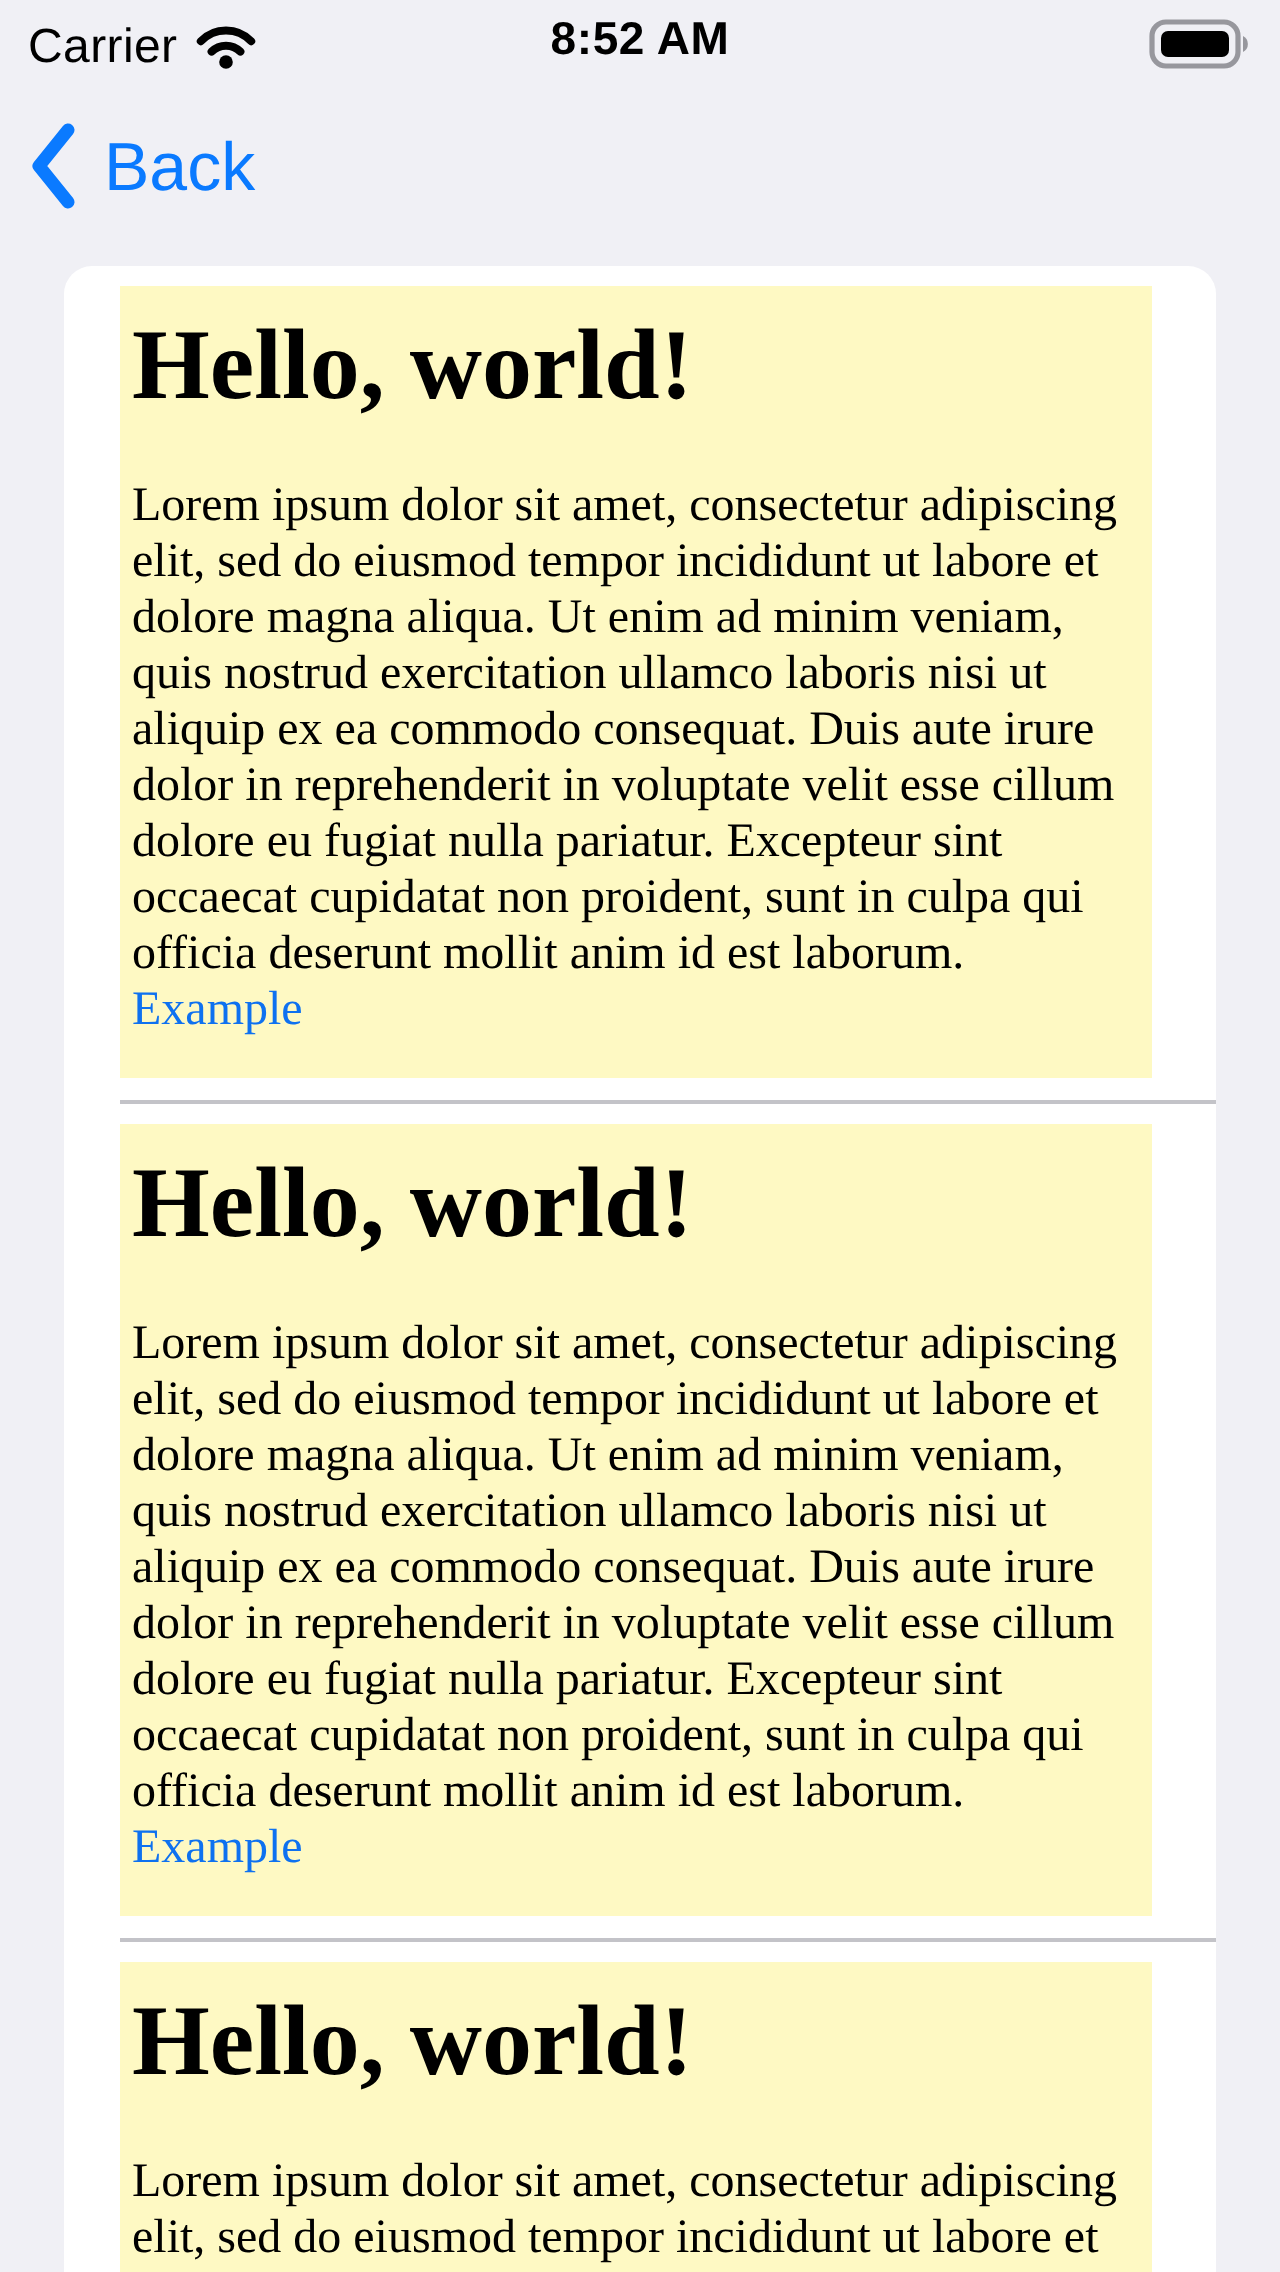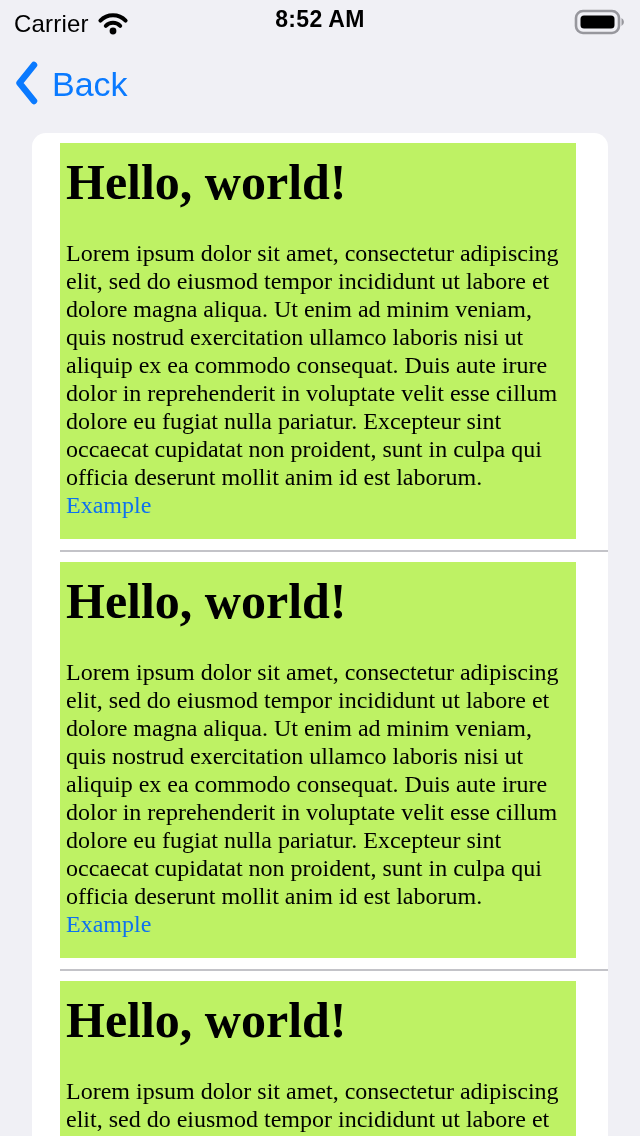--- a/index.html
+++ b/index.html
@@ -77,21 +77,21 @@
   }
   .cell {
     padding: 10px 32px 11px 28px;
   }
   .cell-divider {
     height: 2px;
     background: #C3C3C8;
     margin-left: 28px;
   }
   .webview {
-    background: #bef264;
+    background: #fef9c3;
     padding: 12px 6px 20px 6px;
   }
   .article-heading {
     font-family: "Liberation Serif", serif;
     font-weight: bold;
     font-size: 50px;
     line-height: 54px;
     margin: 0 0 30px 0;
     color: #000;
   }

